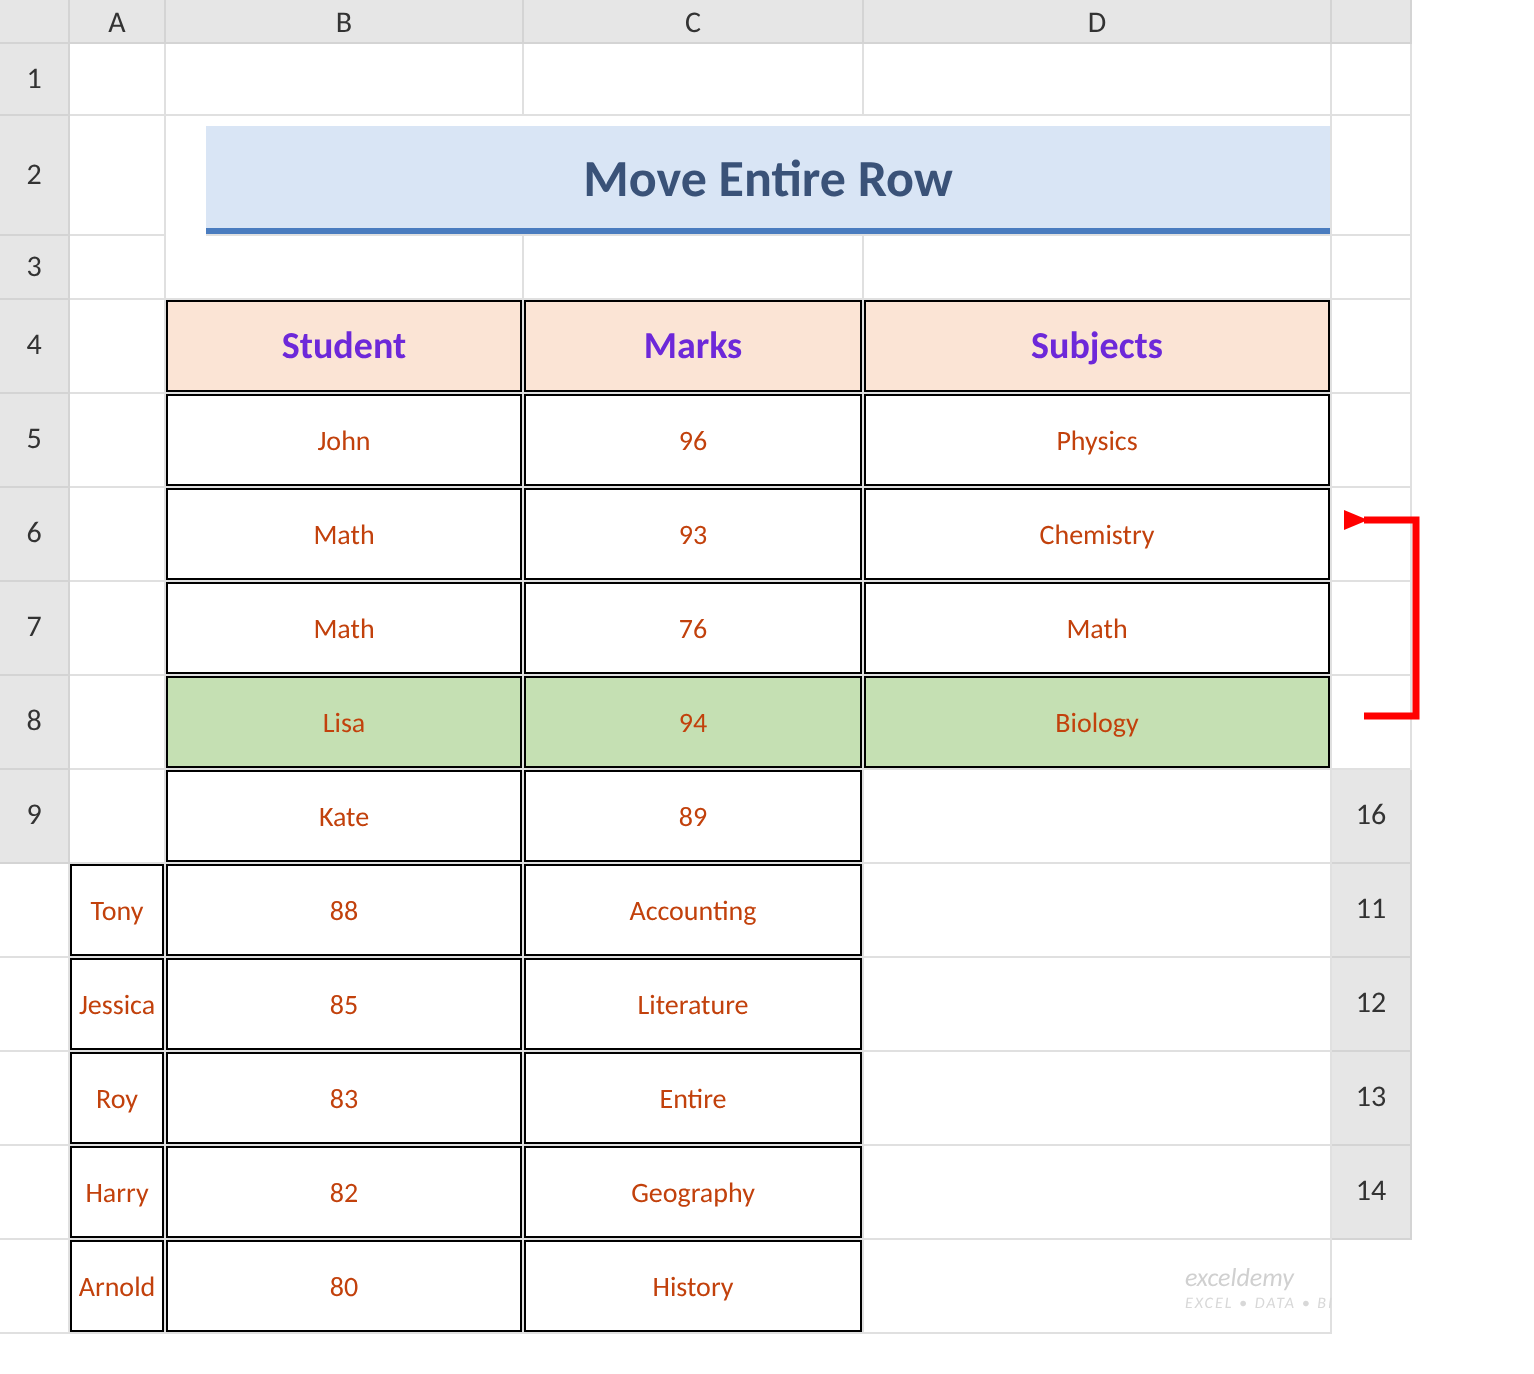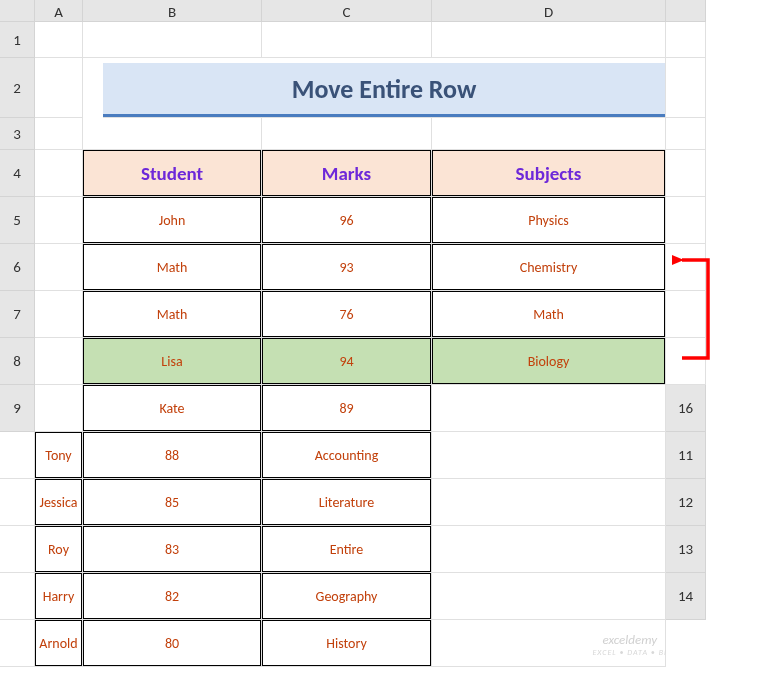--- a/index.html
+++ b/index.html
@@ -106,21 +106,20 @@
       pointer-events: none;
     }
     
     .watermark {
       position: absolute;
       bottom: 30px;
       right: 100px;
       font-size: 13px;
       color: #d0d0d0;
       font-style: italic;
-      text-align: center;
     }
     .watermark-sub {
       font-size: 8px;
       letter-spacing: 1px;
       color: #d8d8d8;
       font-style: italic;
     }
   </style>
 </head>
 <body>

